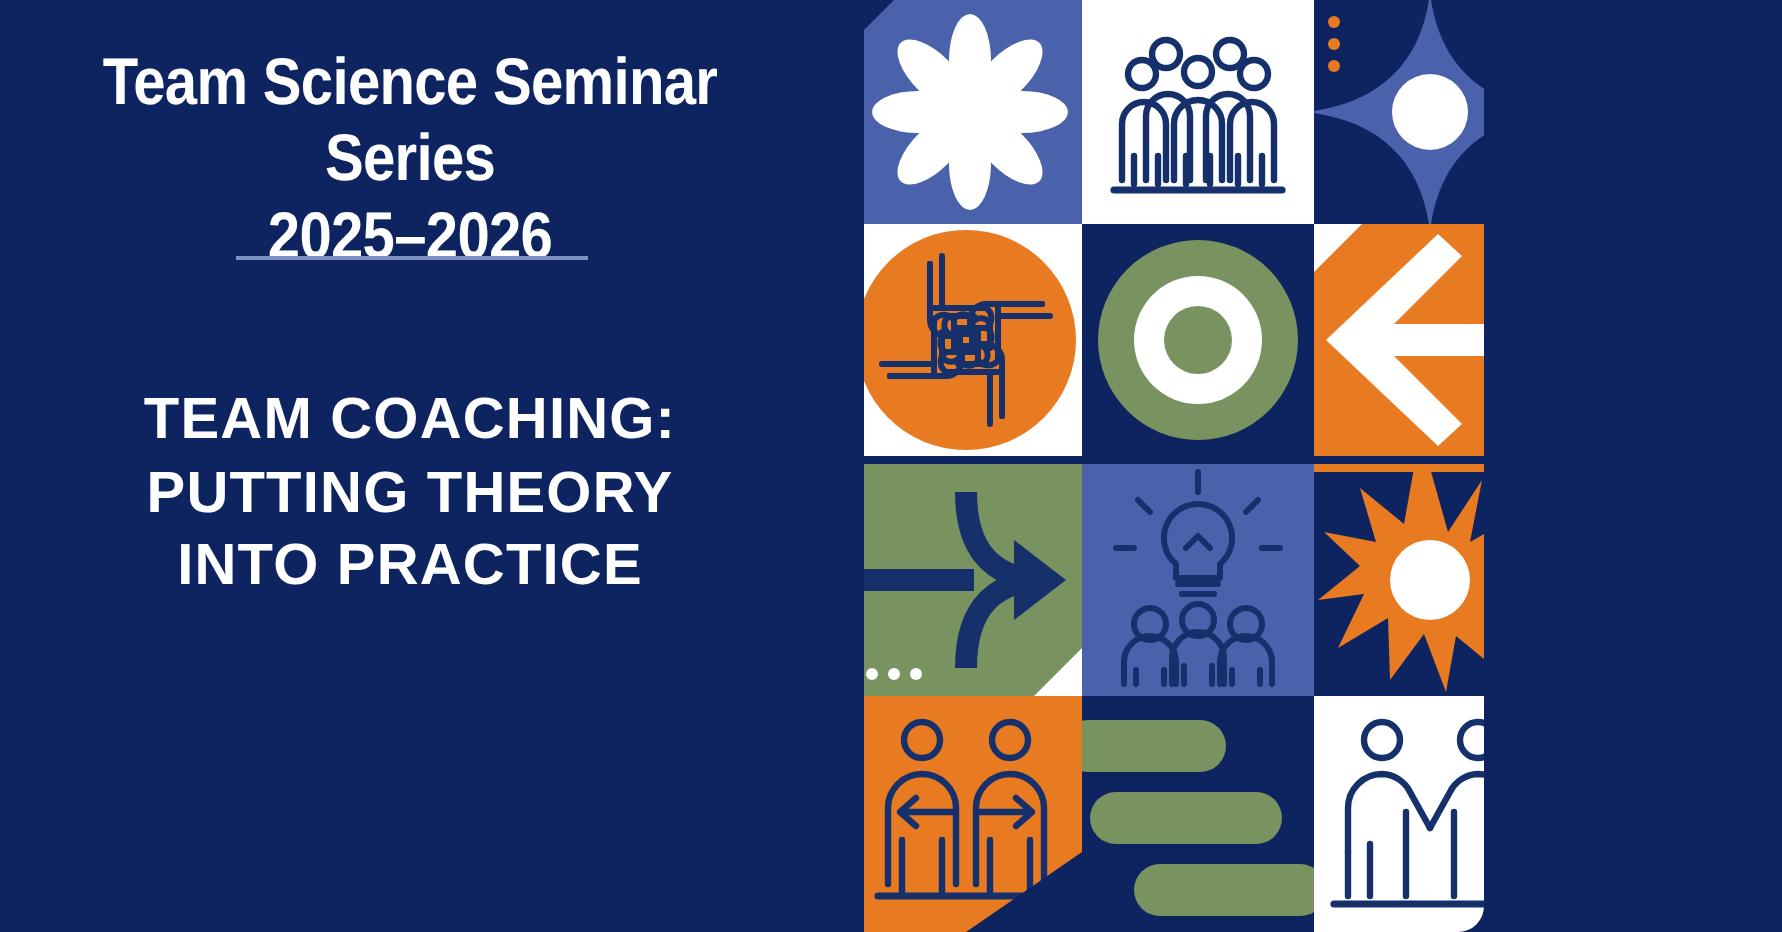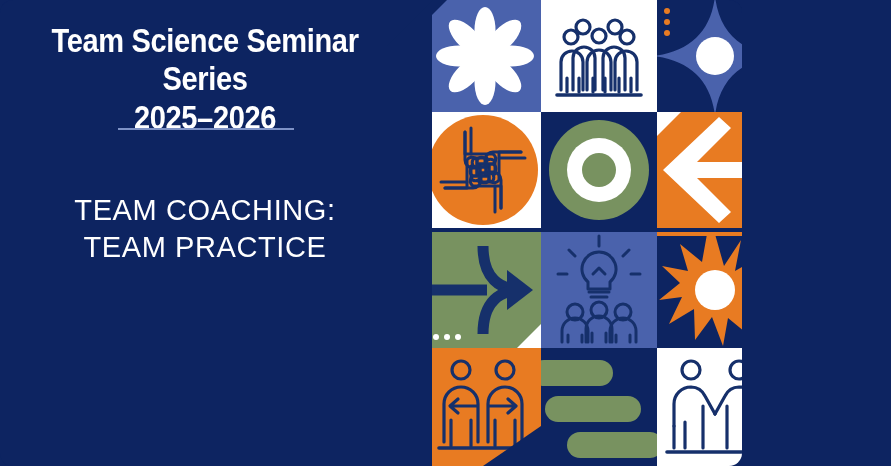--- a/index.html
+++ b/index.html
@@ -11,21 +11,21 @@
   #left-panel:after{content:"";position:absolute;right:-1px;top:0;width:46px;height:46px;
      background:#0d2461;clip-path:polygon(0 0,100% 0,0 100%);}
   #series-title{position:absolute;left:0;top:22px;width:410px;text-align:center;color:#ffffff;
      font-weight:700;font-size:33px;line-height:1.16;letter-spacing:-0.4px;
      font-family:"Liberation Sans Narrow","Liberation Sans",sans-serif;transform:scaleX(0.88);transform-origin:50% 50%;}
   #series-title .yr{display:block;}
   #title-divider{position:absolute;left:118px;top:128px;width:176px;height:2px;background:#7e92c6;}
   #session-label{position:absolute;left:0;top:141px;width:410px;text-align:center;color:#eef1f8;
      font-size:19px;letter-spacing:3.6px;font-weight:400;}
   #session-title{position:absolute;left:0;top:192px;width:410px;text-align:center;color:#ffffff;
-     font-weight:400;font-size:29px;line-height:1.26;letter-spacing:0.6px;}
+     font-weight:700;font-size:29px;line-height:1.26;letter-spacing:0.6px;}
   #session-title span{display:block;}
 
   
   #logo{position:absolute;left:55px;top:348px;width:330px;height:70px;}
   #logo-asterisk{position:absolute;left:138px;top:0px;width:34px;height:34px;}
   #logo-mark{position:absolute;left:6px;top:28px;color:#ffffff;font-weight:700;font-size:34px;
      letter-spacing:-0.5px;line-height:1;font-family:"Liberation Sans Narrow","Liberation Sans",sans-serif;
      transform:scaleX(0.92);transform-origin:0 50%;}
   #logo-rule{position:absolute;left:93px;top:24px;width:2px;height:44px;background:#8fa0cc;}
   #logo-name{position:absolute;left:106px;top:29px;color:#ffffff;font-size:16.5px;font-weight:700;
@@ -305,18 +305,19 @@
     <div id="series-title">
       <span>Team Science Seminar Series</span>
       <span class="yr">2025–2026</span>
     </div>
 
     <div id="title-divider"></div>
 
 
     <div id="session-title">
       <span>TEAM COACHING:</span>
-      <span>TEAM PRACTICE</span>
+      <span>PUTTING THEORY</span>
+      <span>INTO PRACTICE</span>
     </div>
 
   </div>
 
 </div>
 
 </body></html>

